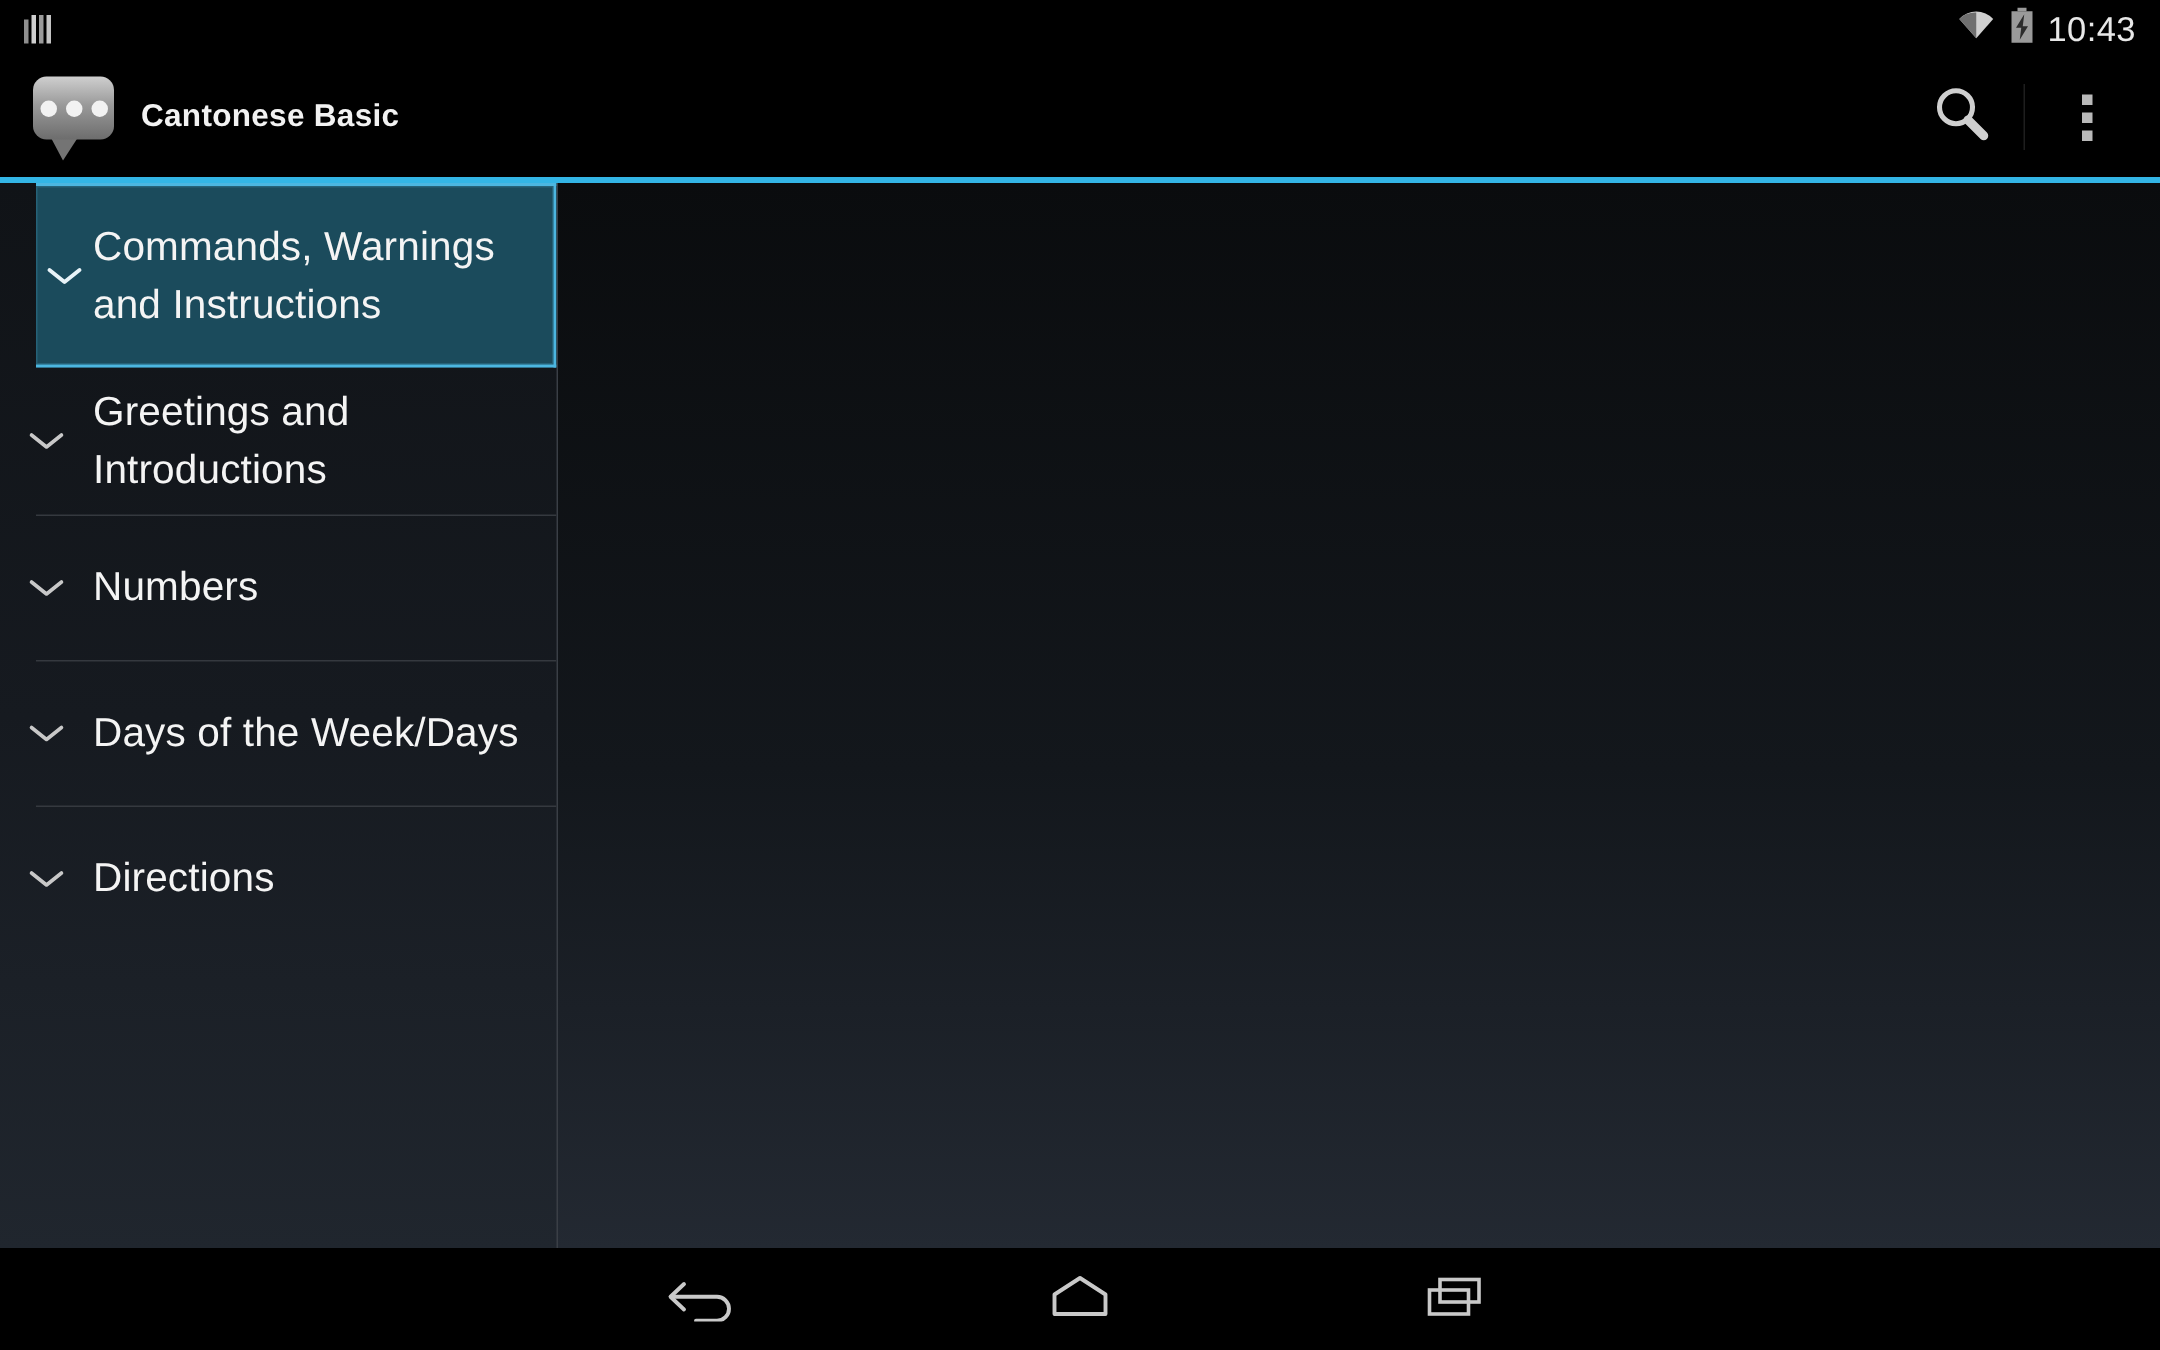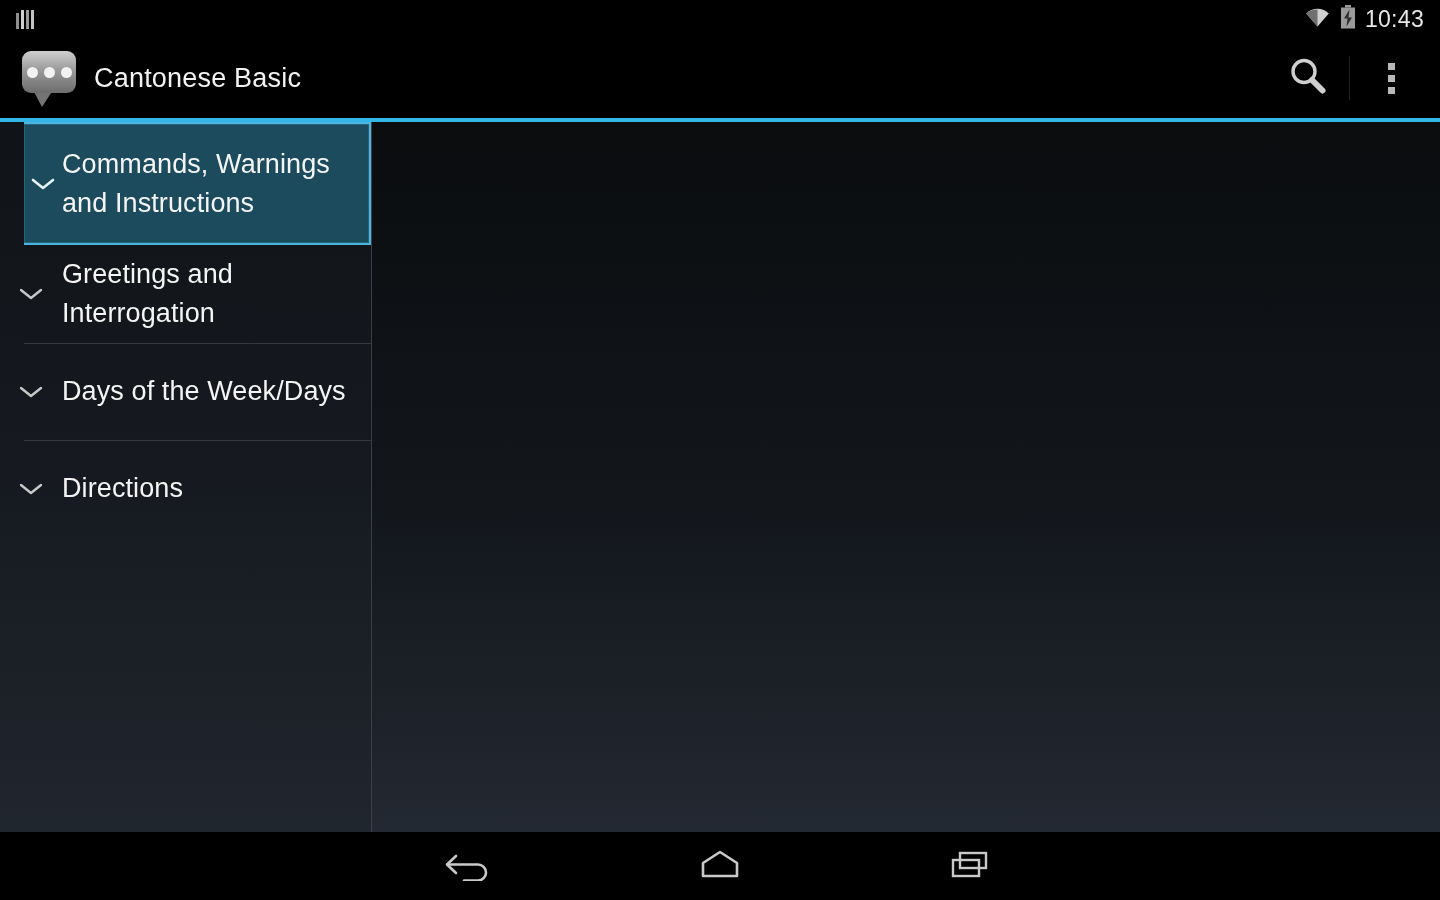--- a/index.html
+++ b/index.html
@@ -65,21 +65,21 @@
     background:#f2f2f2;
   }
   .bubble-tail {
     position:absolute; left:15px; top:43px;
     width:0; height:0;
     border-left:9px solid transparent;
     border-right:11px solid transparent;
     border-top:17px solid #747474;
   }
   .app-title {
-    color:#f2f2f2; font-size:27px; font-weight:400;
+    color:#f2f2f2; font-size:21px; font-weight:700;
     letter-spacing:.2px;
   }
   .ab-actions { margin-left:auto; display:flex; align-items:center; }
   .ab-btn {
     width:82px; height:80px;
     display:flex; align-items:center; justify-content:center;
     cursor:pointer;
   }
   .ab-sep {
     width:1px; height:44px; background:#1e1e1e;
@@ -244,24 +244,32 @@
         <span class="nav-label">Commands, Warnings and Instructions</span>
       </div>
 
 
       <div class="nav-item">
         <span class="chev">
           <svg width="30" height="18" viewBox="0 0 30 18">
             <polyline points="5,5 15,13 25,5" fill="none" stroke="#c8c8c8" stroke-width="2.4" stroke-linecap="round" stroke-linejoin="round"></polyline>
           </svg>
         </span>
-        <span class="nav-label">Greetings and Interrogation</span>
-      </div>
-
-
+        <span class="nav-label">Greetings and Introductions</span>
+      </div>
+
+
+      <div class="nav-item">
+        <span class="chev">
+          <svg width="30" height="18" viewBox="0 0 30 18">
+            <polyline points="5,5 15,13 25,5" fill="none" stroke="#c8c8c8" stroke-width="2.4" stroke-linecap="round" stroke-linejoin="round"></polyline>
+          </svg>
+        </span>
+        <span class="nav-label">Numbers</span>
+      </div>
 
       <div class="nav-item">
         <span class="chev">
           <svg width="30" height="18" viewBox="0 0 30 18">
             <polyline points="5,5 15,13 25,5" fill="none" stroke="#c8c8c8" stroke-width="2.4" stroke-linecap="round" stroke-linejoin="round"></polyline>
           </svg>
         </span>
         <span class="nav-label">Days of the Week/Days</span>
       </div>
 

